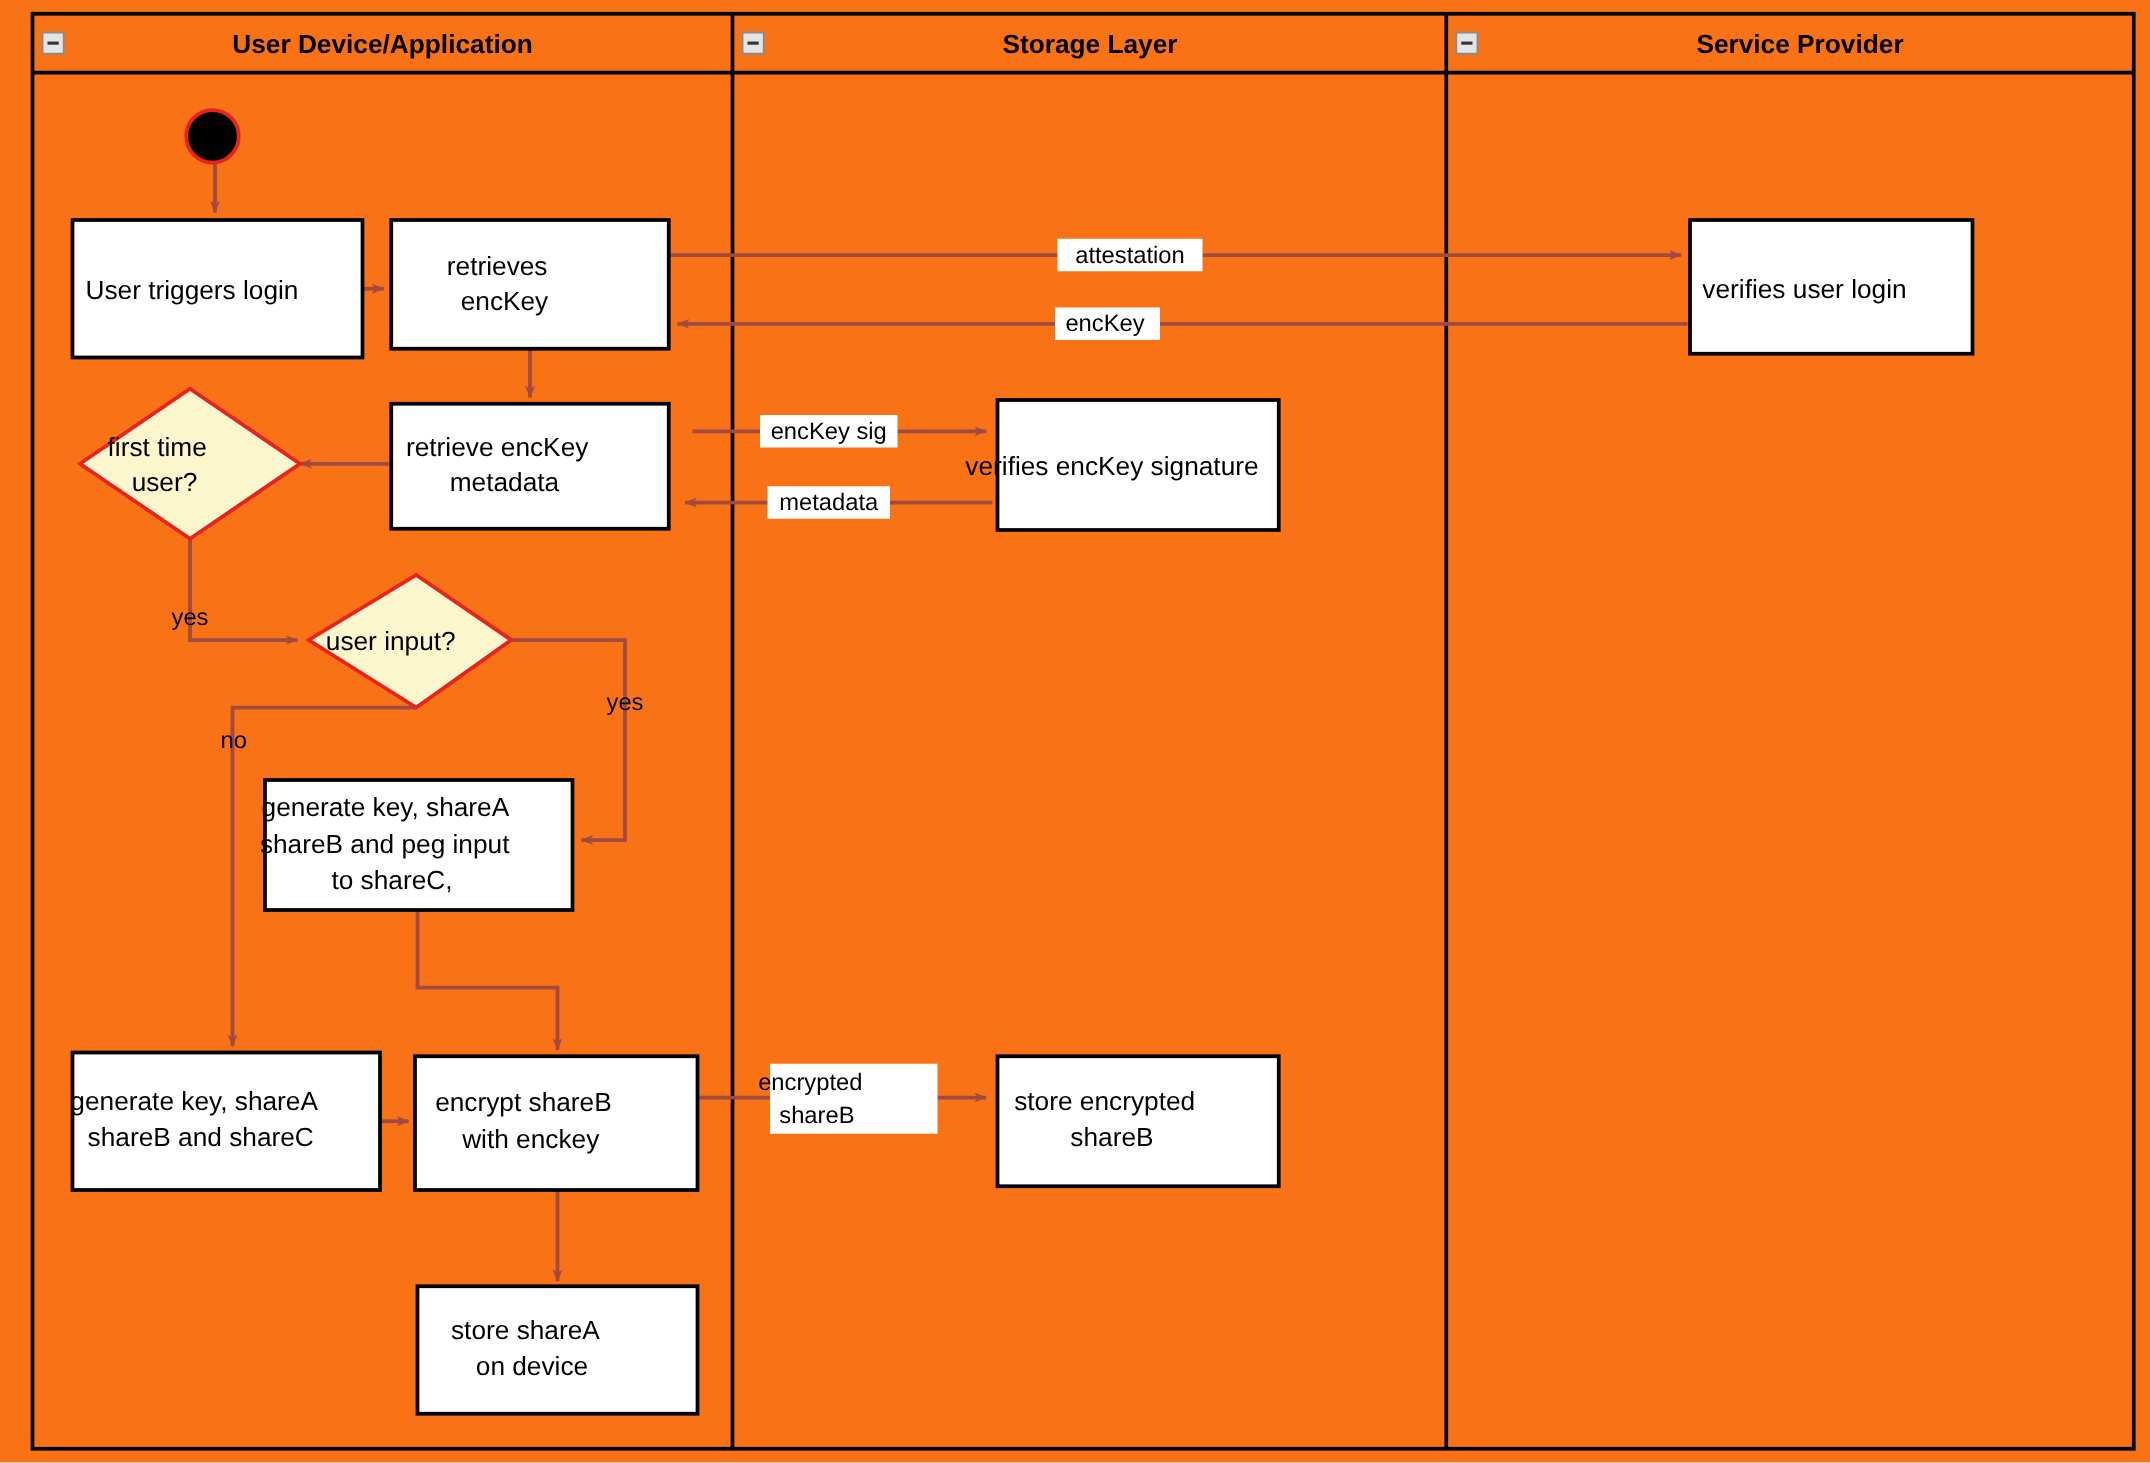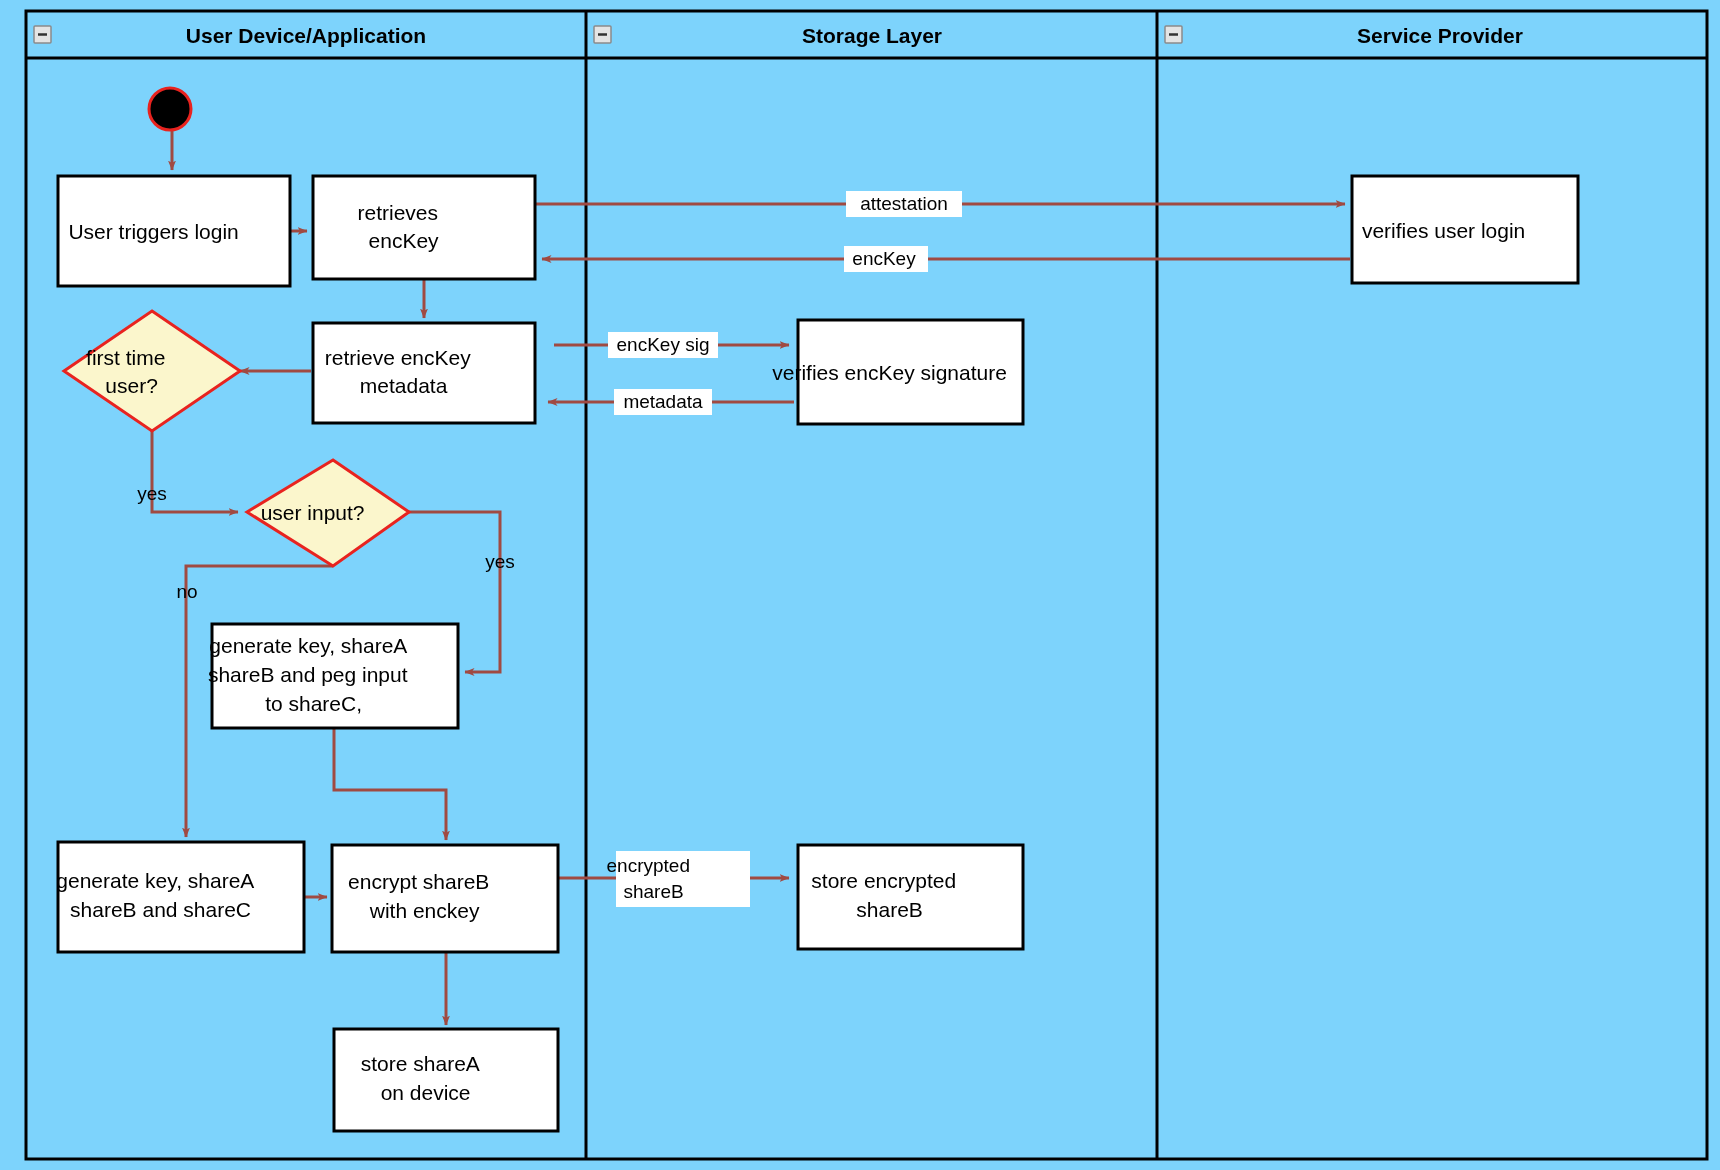--- a/index.html
+++ b/index.html
@@ -7,21 +7,21 @@
     padding: 0;
     background: #ffffff;
   }
   body {
     font-family: "Liberation Sans", sans-serif;
   }
   #canvas {
     position: relative;
     width: 1720px;
     height: 1170px;
-    background: #7dd3fc;
+    background: #f97316;
     overflow: hidden;
   }
   svg.layer {
     position: absolute;
     left: 0;
     top: 0;
     width: 1720px;
     height: 1170px;
   }
   .lane-title {

